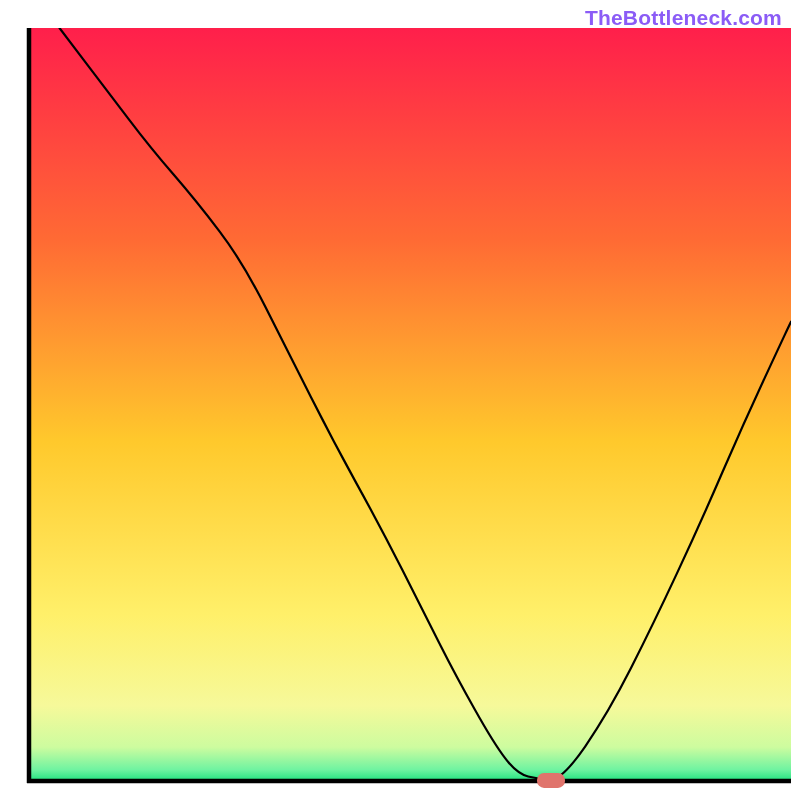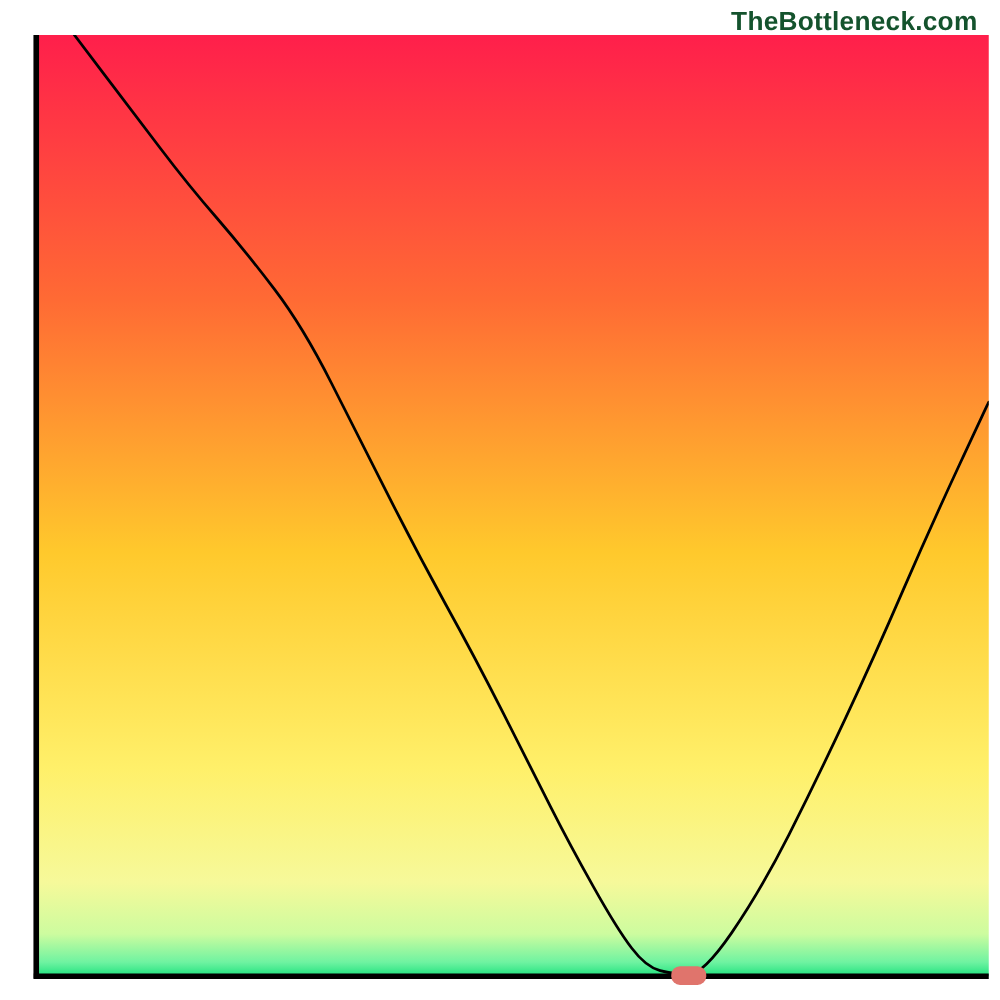--- a/index.html
+++ b/index.html
@@ -15,21 +15,21 @@
     width: 800px;
     height: 800px;
   }
   .attrib {
     position: absolute;
     top: 6px;
     right: 18px;
     font-family: Arial, Helvetica, sans-serif;
     font-size: 21px;
     font-weight: 600;
-    color: #14532d;
+    color: #8b5cf6;
     letter-spacing: 0.2px;
   }
   svg {
     display: block;
   }
   .curve {
     fill: none;
     stroke: #000;
     stroke-width: 2.2px;
     stroke-linejoin: round;

